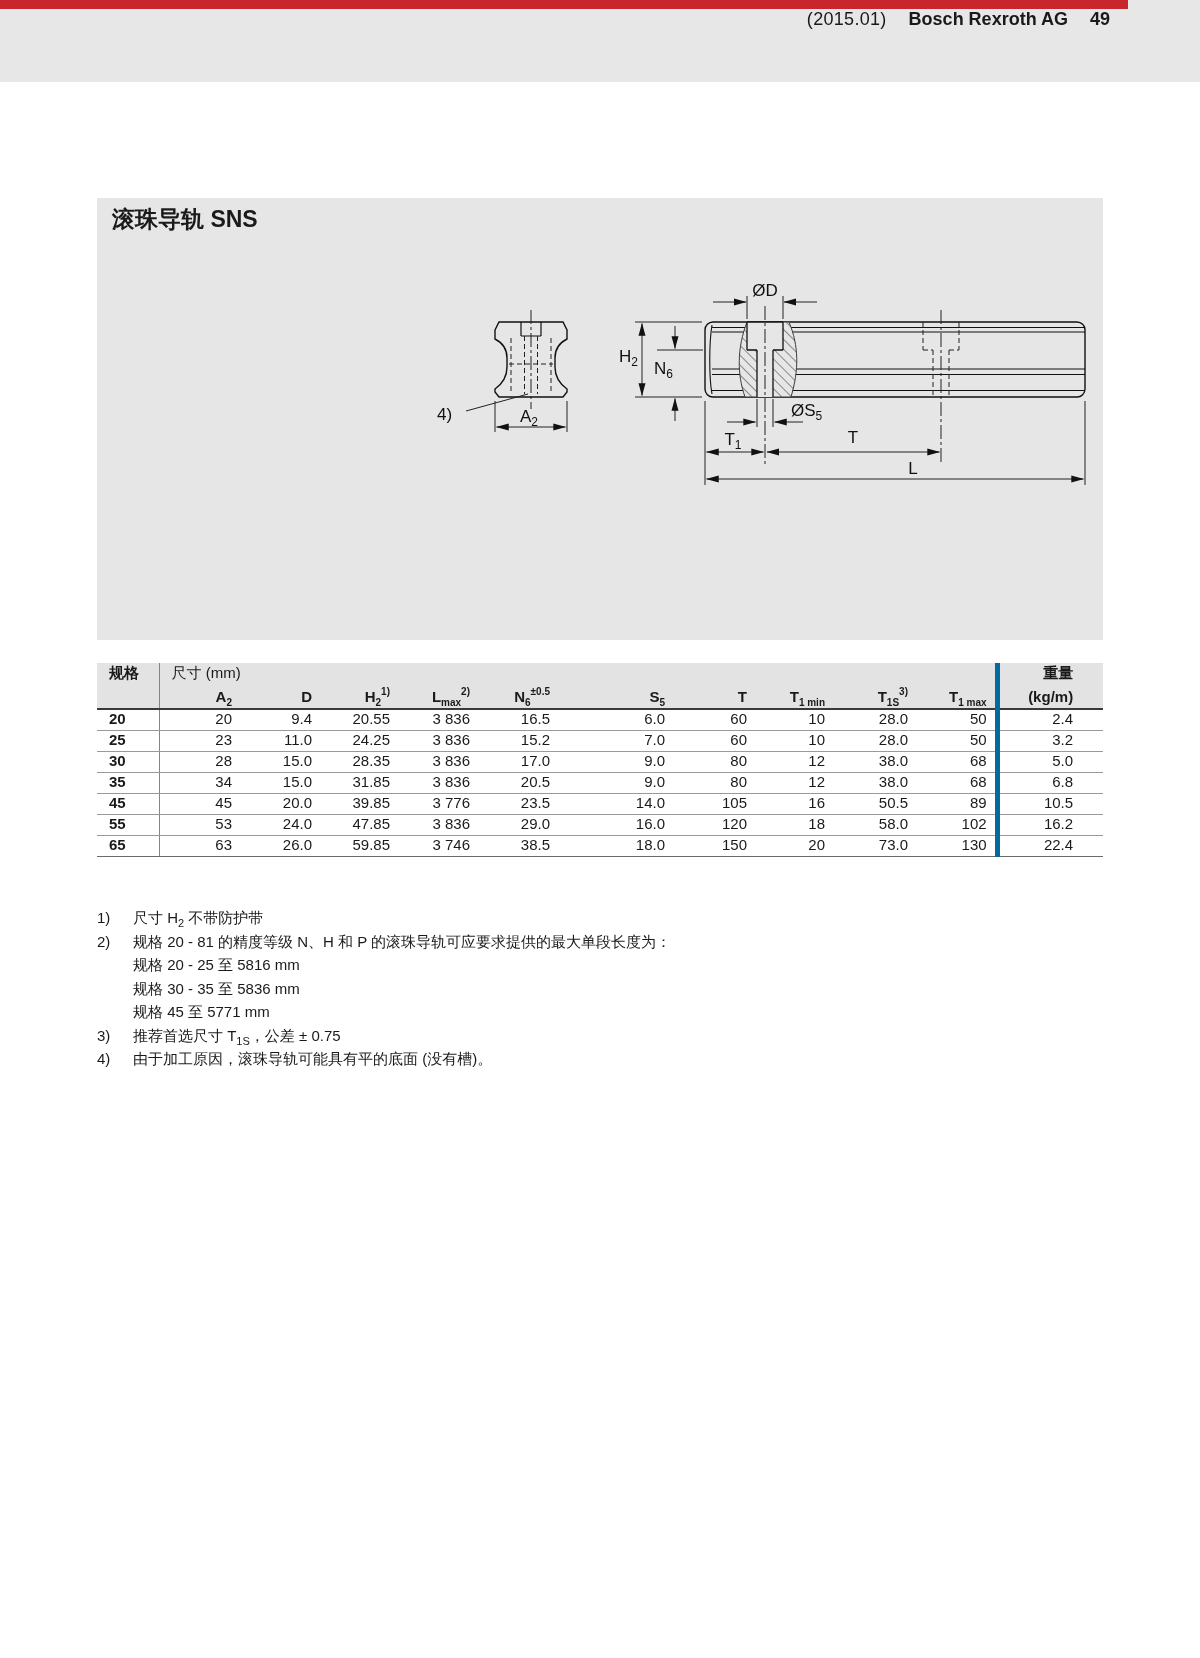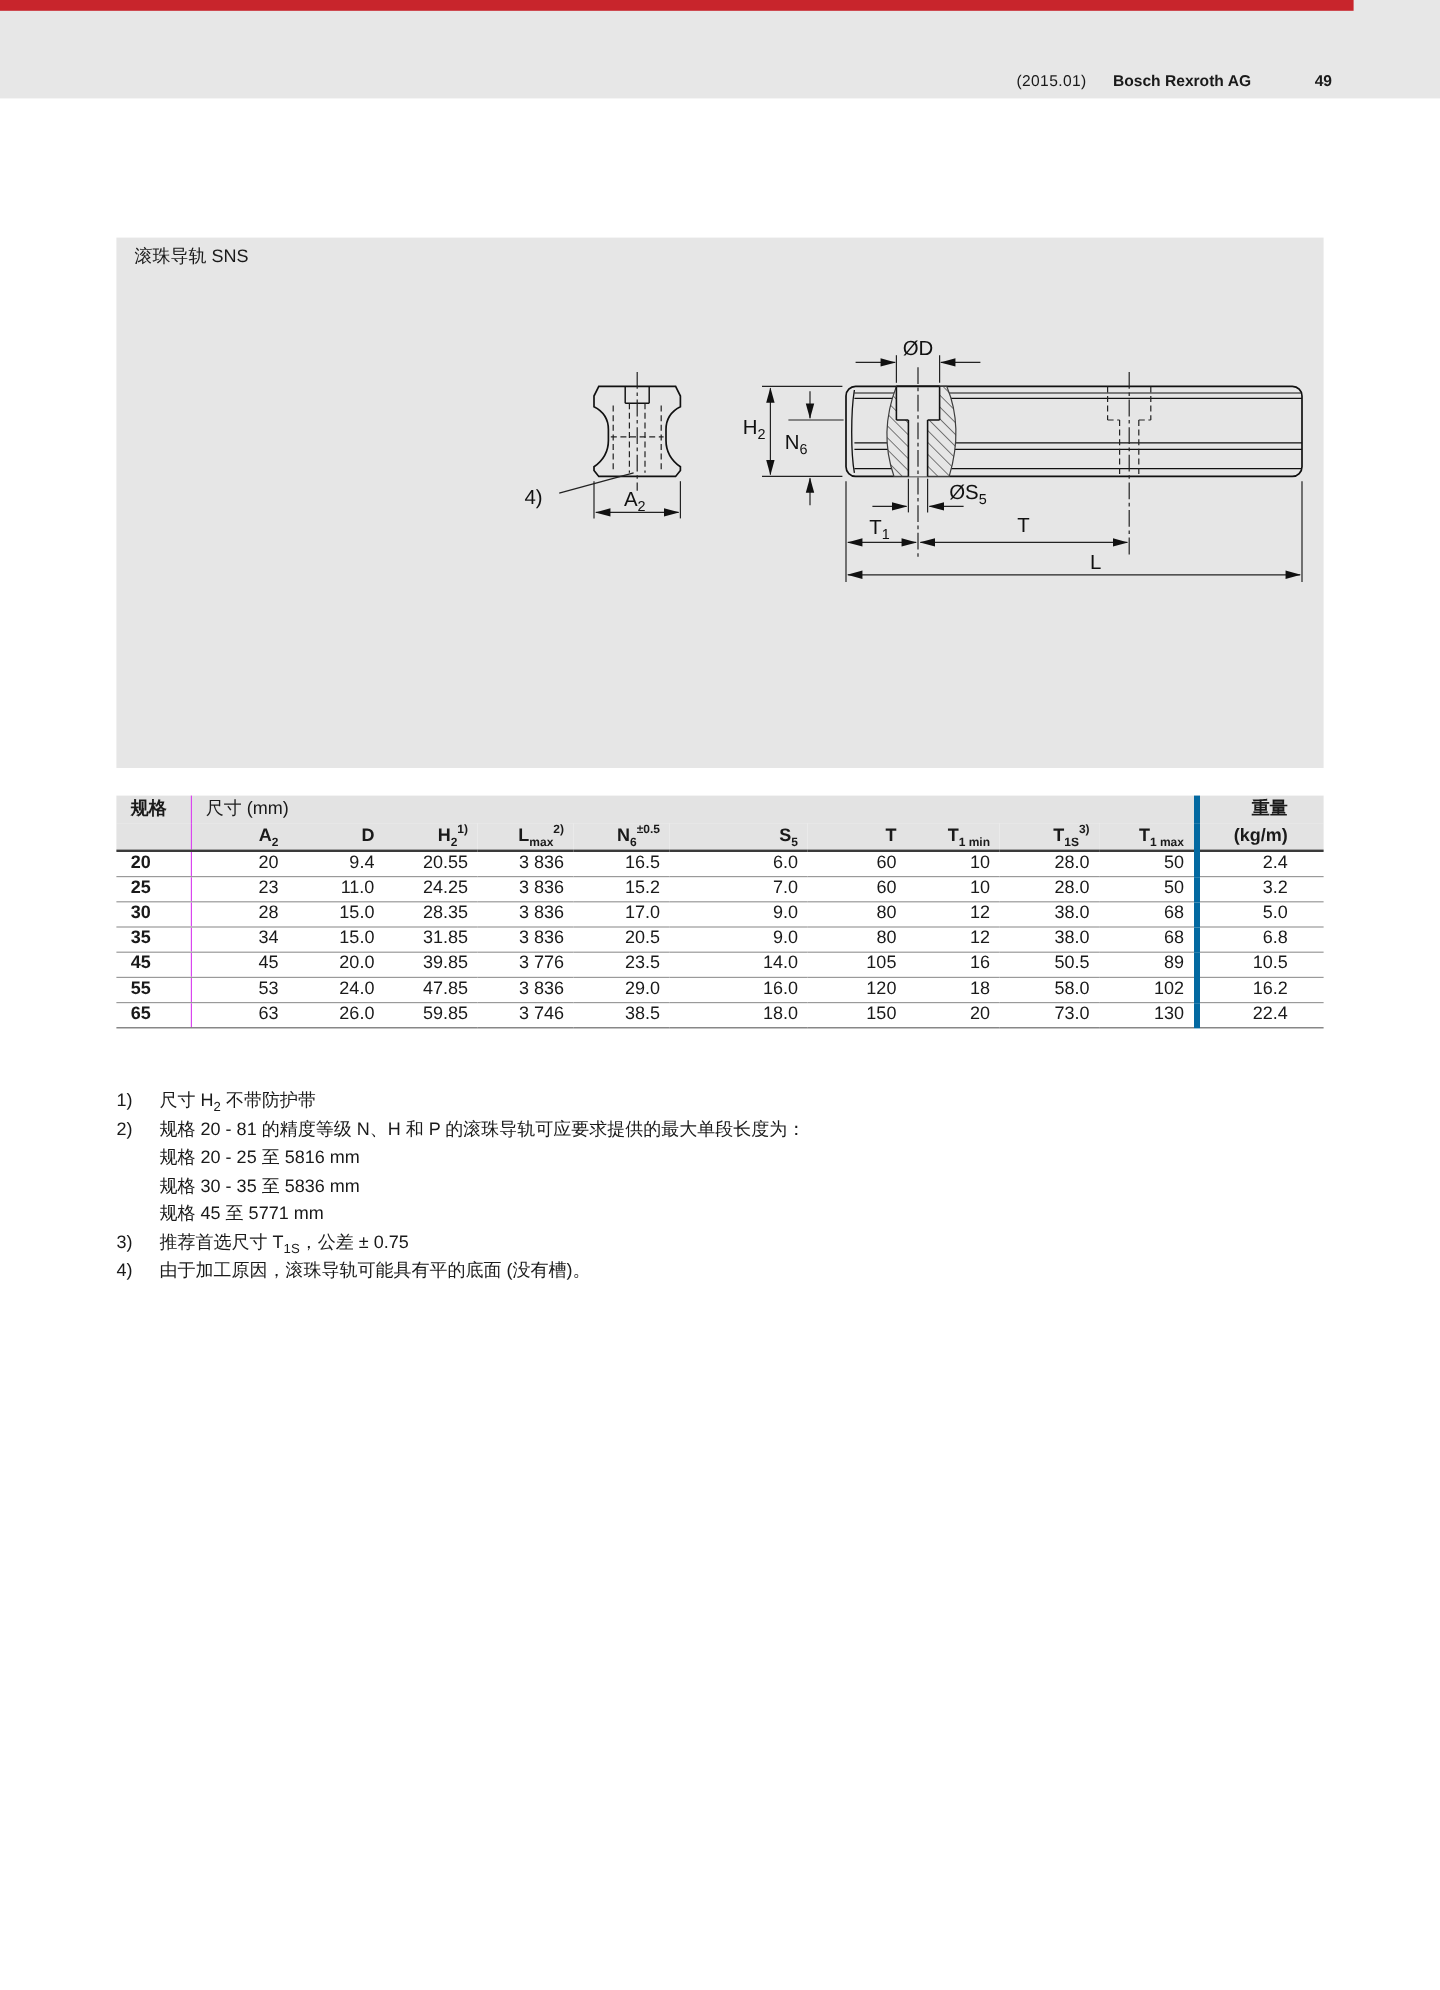--- a/index.html
+++ b/index.html
@@ -5,30 +5,30 @@
   html,body{margin:0;padding:0;}
   body{
     width:1200px;height:1658px;position:relative;background:#ffffff;
     font-family:"Liberation Sans", sans-serif;color:#1a1a1a;
     -webkit-font-smoothing:antialiased;
   }
   
   .header-band{position:absolute;left:0;top:0;width:1200px;height:82px;background:#e7e7e7;}
   .red-bar{position:absolute;left:0;top:0;width:1128px;height:9px;background:#c8252c;}
   .page-header-text{
-    position:absolute;right:90px;top:9px;height:66px;display:flex;align-items:flex-end;
-    gap:22px;font-size:13px;
+    position:absolute;right:90px;top:9px;height:66px;display:flex;align-items:flex-start;
+    gap:22px;font-size:18px;
   }
   .page-header-text .edition{font-weight:normal;letter-spacing:.3px;}
   .page-header-text .company{font-weight:bold;}
-  .page-header-text .pageno{font-weight:bold;margin-left:31px;}
+  .page-header-text .pageno{font-weight:bold;}
 
   
   .panel{position:absolute;left:97px;top:198px;width:1006px;height:442px;background:#e6e6e6;}
-  .panel-title{position:absolute;left:15px;top:6px;font-size:15px;font-weight:normal;}
+  .panel-title{position:absolute;left:15px;top:6px;font-size:23px;font-weight:bold;}
   svg.drawing{position:absolute;left:0;top:0;display:block;}
   svg.drawing text{font-family:"Liberation Sans",sans-serif;font-size:17px;fill:#111;}
   svg.drawing .ssub{font-size:12px;}
 
   
   table.dim-table{
     position:absolute;left:97px;top:663px;width:1006px;border-collapse:collapse;
     table-layout:fixed;font-size:15px;
   }
   .dim-table th,.dim-table td{padding:0 8px 3px 0;vertical-align:bottom;white-space:nowrap;}

